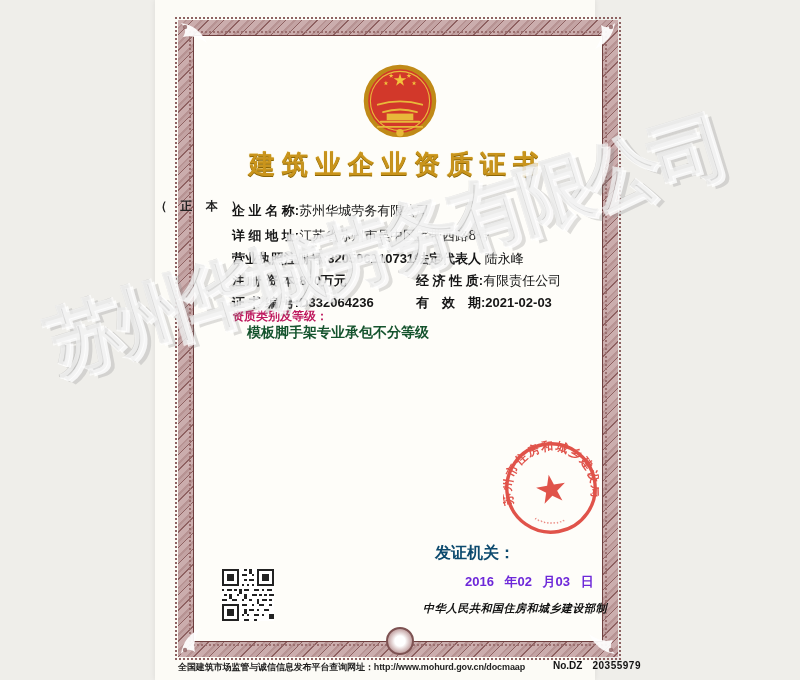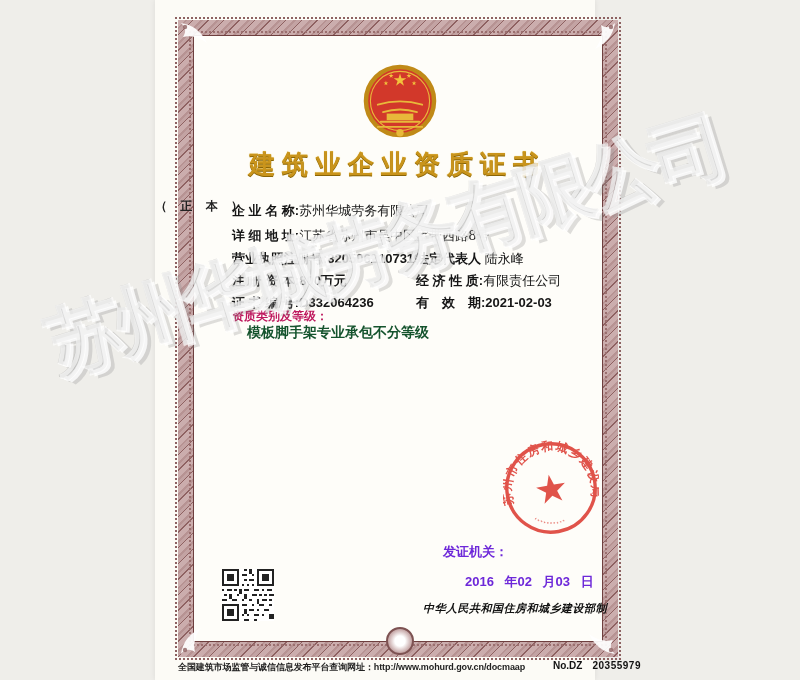--- a/index.html
+++ b/index.html
@@ -39,21 +39,21 @@
   .flabel{font-weight:bold;font-family:"Liberation Sans",sans-serif;}
   .fvalue{font-family:"DejaVu Serif",serif;font-size:13px;}
   .fnum{font-family:"Liberation Sans",sans-serif;font-weight:bold;}
   .col2{position:absolute;left:184px;}
   .r1{top:202px;} .r2{top:227px;} .r3{top:250px;} .r4{top:272px;} .r5{top:294px;}
 
   .qual-heading{position:absolute;left:77px;top:308px;font-size:12px;font-weight:bold;color:#be185d;}
   .qual-value{position:absolute;left:92px;top:324px;font-size:14px;color:#14532d;
          font-family:"DejaVu Serif",serif;font-weight:bold;}
 
-  .issuer{position:absolute;left:288px;top:543px;font-size:13px;font-weight:bold;color:#6d28d9;}
+  .issuer{position:absolute;left:280px;top:543px;font-size:16px;font-weight:bold;color:#0c4a6e;}
   .seal{position:absolute;left:348px;top:440px;width:96px;height:96px;opacity:.88;
         mix-blend-mode:multiply;}
   .issue-date{position:absolute;left:310px;top:573px;font-size:13px;font-weight:bold;color:#6d28d9;
         word-spacing:7px;white-space:nowrap;}
   .ministry{position:absolute;left:268px;top:601px;width:176px;text-align:right;
         font-size:11px;font-weight:bold;color:#111;letter-spacing:.5px;white-space:nowrap;font-style:italic;}
 
   .qr{position:absolute;left:67px;top:568px;width:52px;height:54px;}
 
   .footer-url{position:absolute;left:23px;top:661px;font-size:9px;font-weight:bold;color:#222;

